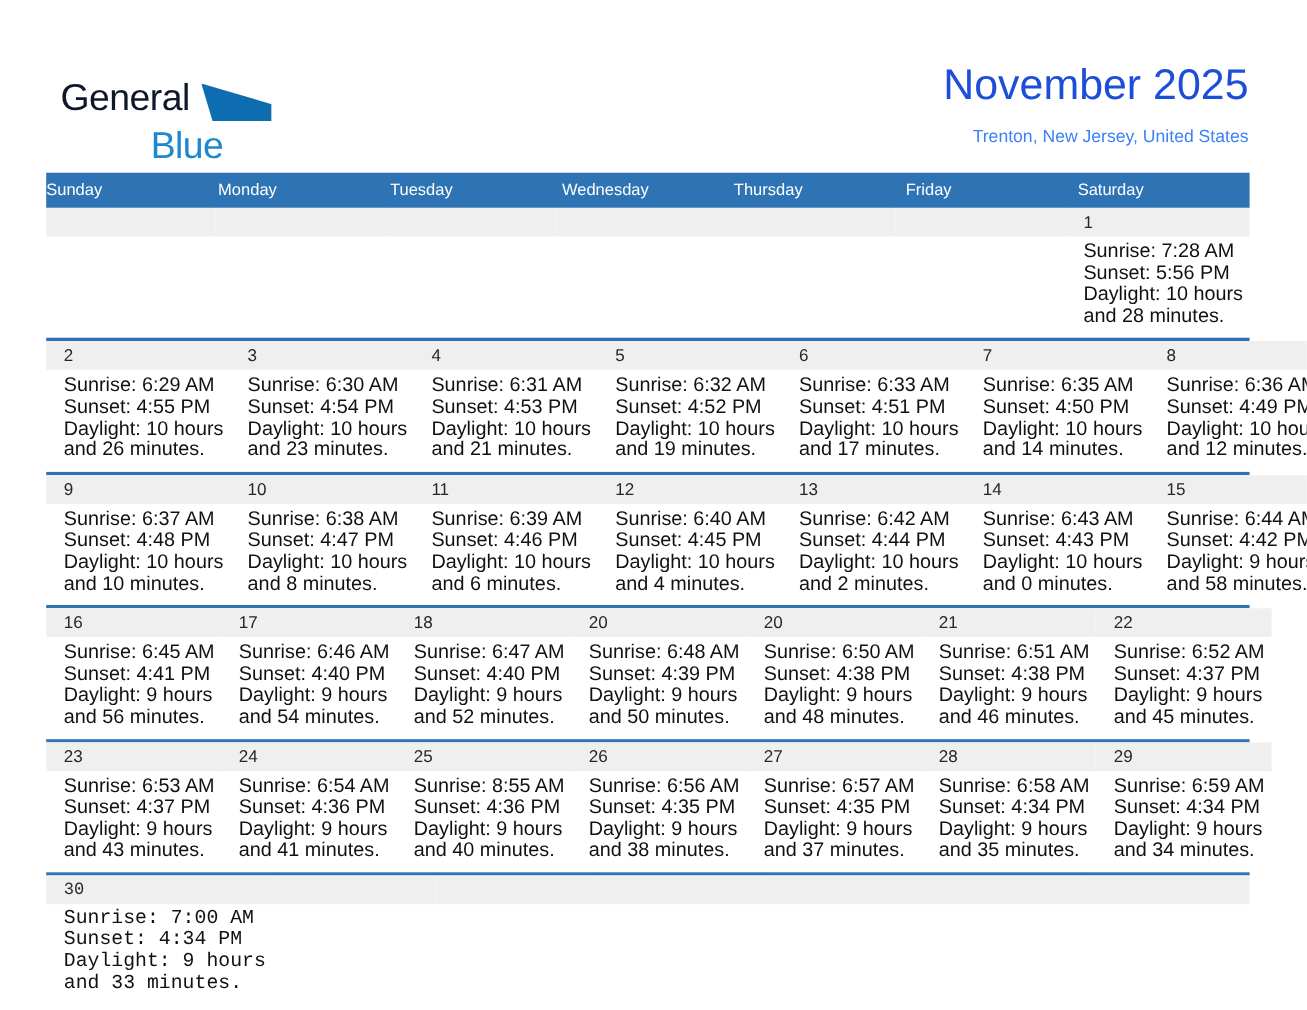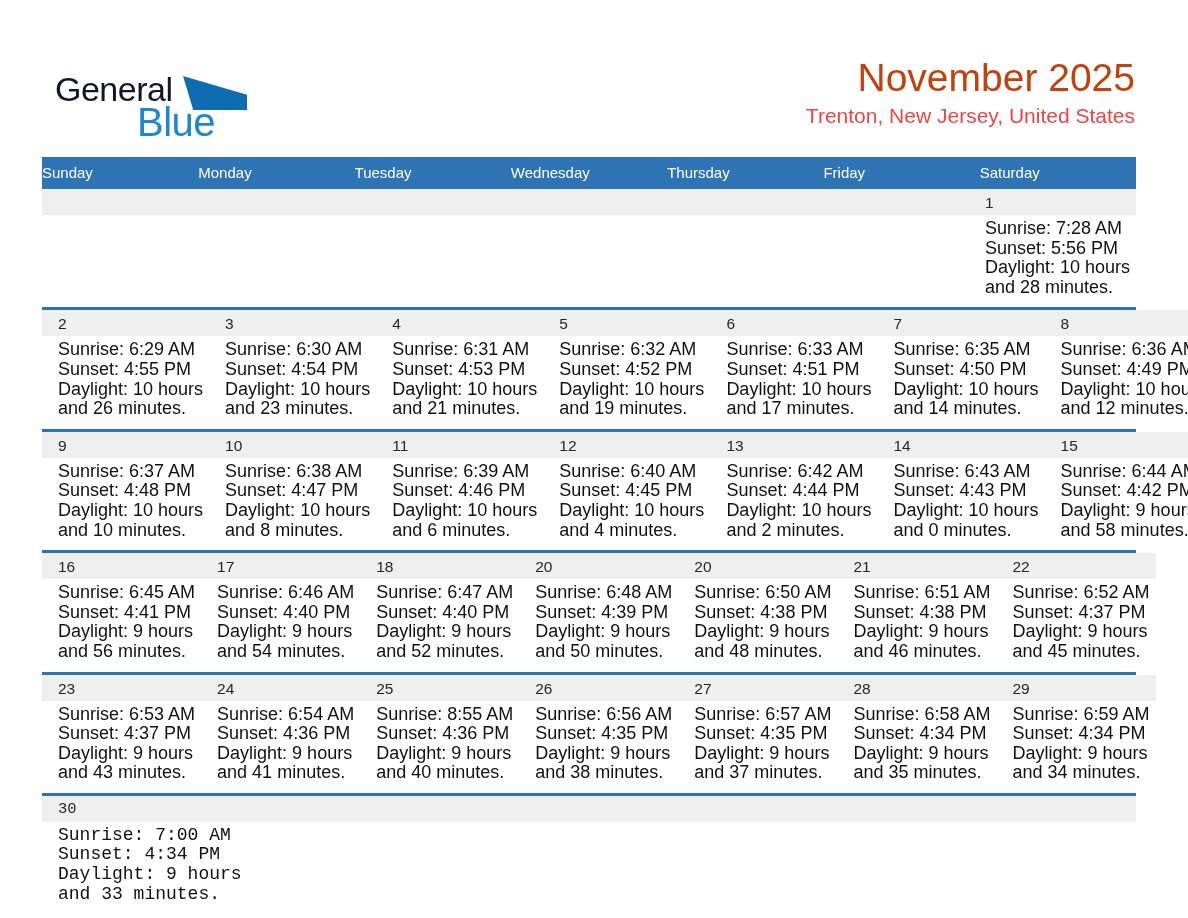--- a/index.html
+++ b/index.html
@@ -12,25 +12,25 @@
   *{box-sizing:border-box;margin:0;padding:0;}
   html,body{width:1188px;height:918px;background:#ffffff;overflow:hidden;}
   body{font-family:"Liberation Sans", sans-serif;position:relative;color:#1a1a1a;}
 
   
   .logo{position:absolute;left:55px;top:70px;width:190px;height:70px;}
   .logo-general{position:absolute;left:0;top:0;font-size:34px;color:#0f172a;letter-spacing:-0.5px;}
   .logo-triangle{position:absolute;left:128px;top:6px;width:64px;height:34px;
     background:var(--logo-tri);
     clip-path:polygon(0 0,100% 55%,100% 100%,16% 100%);}
-  .logo-blue{position:absolute;left:82px;top:30px;font-size:40px;color:var(--logo-blue);letter-spacing:-0.5px;}
+  .logo-blue{position:absolute;left:82px;top:44px;font-size:34px;color:var(--logo-blue);letter-spacing:-0.5px;}
 
   .title-block{position:absolute;right:53px;top:56px;text-align:right;}
-  .page-title{font-size:39px;font-weight:400;color:#c2410c;}
-  .page-subtitle{font-size:21px;font-weight:400;color:#ef4444;margin-top:4px;}
+  .page-title{font-size:39px;font-weight:400;color:#1d4ed8;text-align:center;}
+  .page-subtitle{font-size:16px;font-weight:400;color:#3b82f6;margin-top:16px;}
 
   
   .calendar{position:absolute;left:42px;top:157px;width:1094px;}
   .weekday-row{display:grid;grid-template-columns:repeat(7,1fr);background:var(--header-bg);height:32px;}
   .weekday-cell{color:#ffffff;font-size:15px;line-height:32px;overflow:hidden;white-space:nowrap;}
 
   .week-row{display:grid;grid-template-columns:repeat(7,1fr);border-bottom:3px solid var(--separator);background:#ffffff;}
   .week-row:last-child{border-bottom:none;font-family:Liberation Mono, monospace;}
   .day-cell{min-height:106px;}
   .day-number{background:var(--strip-bg);height:26px;line-height:27px;padding-left:16px;font-size:15.5px;color:#262626;}

